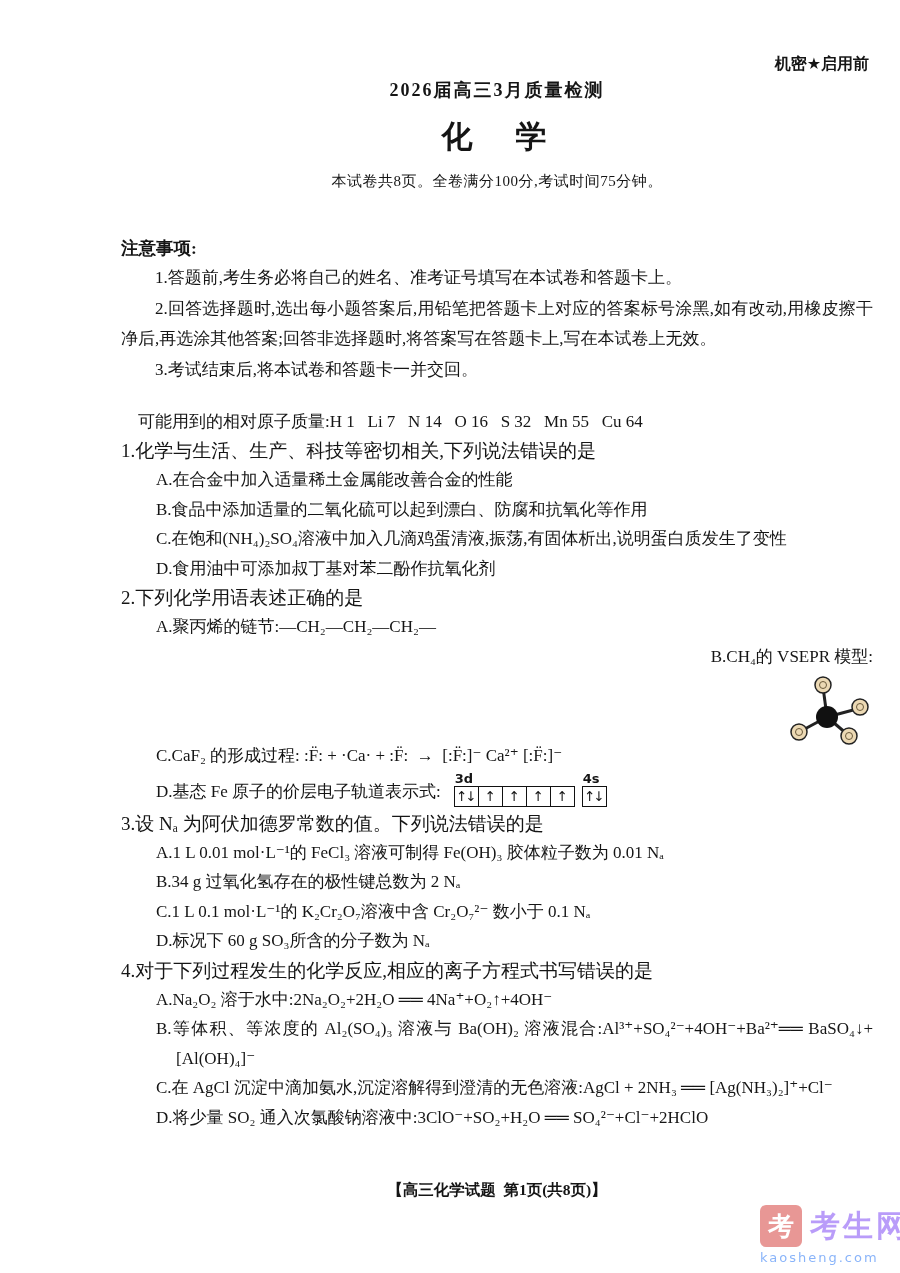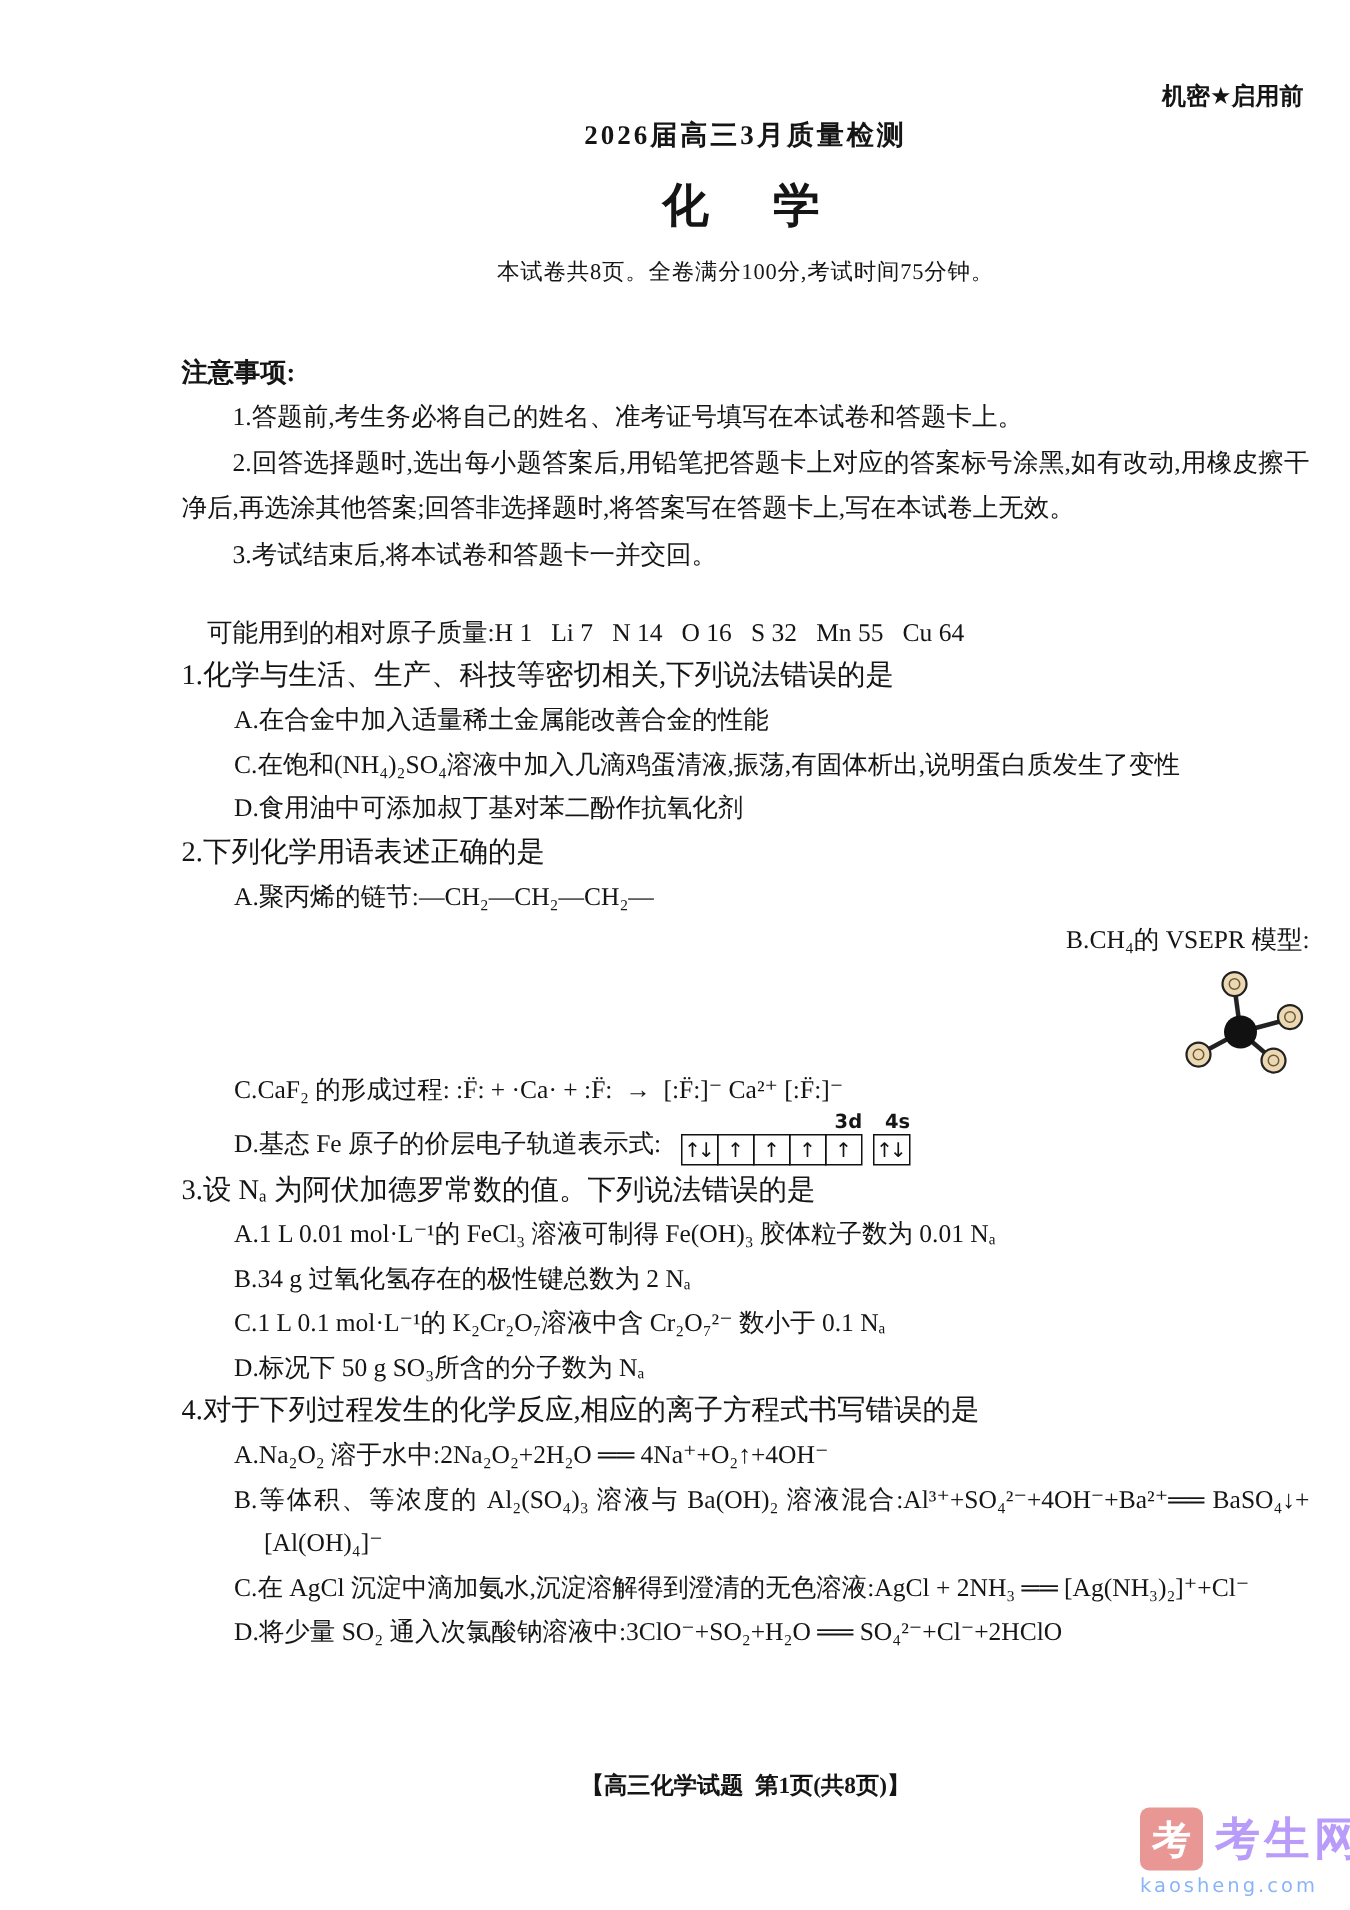--- a/index.html
+++ b/index.html
@@ -30,21 +30,21 @@
   .q-block { margin-top:0px; }
 
   
   .b-row { display:flex; align-items:flex-end; margin-left:35px;flex-direction:column; }
   .b-row .lbl { font-size:17px; line-height:29.5px; white-space:nowrap; }
   .molecule { display:block; margin:2px 0 -4px 6px; }
 
   .d-row { display:flex; align-items:flex-end; margin-left:35px; padding-bottom:2px; }
   .d-row .lbl { font-size:17px; line-height:29.5px; white-space:nowrap; margin-right:6px; }
   .orb-group { display:inline-block; vertical-align:bottom; margin-left:8px; }
-  .orb-label { display:block; text-align:right; font-size:13px; font-weight:bold; line-height:15px;
+  .orb-label { display:block; text-align:left; font-size:13px; font-weight:bold; line-height:15px;
                font-family:"DejaVu Sans","Liberation Sans",sans-serif; }
   .orb-boxes { display:flex; }
   .orb-box {
     width:25px; height:21px; border:1px solid #111; margin-left:-1px;
     display:flex; align-items:center; justify-content:center;
     font-size:13.5px; font-family:"DejaVu Sans",sans-serif; letter-spacing:-2px; padding-right:2px;
   }
 
   .footer {
     position:absolute; left:0; right:0; bottom:72px;
@@ -83,20 +83,21 @@
       <p class="notice">2.回答选择题时,选出每小题答案后,用铅笔把答题卡上对应的答案标号涂黑,如有改动,用橡皮擦干净后,再选涂其他答案;回答非选择题时,将答案写在答题卡上,写在本试卷上无效。</p>
       <p class="notice">3.考试结束后,将本试卷和答题卡一并交回。</p>
     </div>
 
     <div class="atomic prewrap">可能用到的相对原子质量:H 1   Li 7   N 14   O 16   S 32   Mn 55   Cu 64</div>
 
 
     <div class="q-block">
       <div class="q-stem">1.化学与生活、生产、科技等密切相关,下列说法错误的是</div>
       <div class="option">A.在合金中加入适量稀土金属能改善合金的性能</div>
+      <div class="option">B.食品中添加适量的二氧化硫可以起到漂白、防腐和抗氧化等作用</div>
       <div class="option">C.在饱和(NH₄)₂SO₄溶液中加入几滴鸡蛋清液,振荡,有固体析出,说明蛋白质发生了变性</div>
       <div class="option">D.食用油中可添加叔丁基对苯二酚作抗氧化剂</div>
     </div>
 
     <div class="q-block">
       <div class="q-stem">2.下列化学用语表述正确的是</div>
       <div class="option">A.聚丙烯的链节:—CH₂—CH₂—CH₂—</div>
 
       <div class="b-row">
         <span class="lbl">B.CH₄的 VSEPR 模型:</span>
@@ -141,21 +142,21 @@
           </span>
         </span>
       </div>
     </div>
 
     <div class="q-block">
       <div class="q-stem">3.设 Nₐ 为阿伏加德罗常数的值。下列说法错误的是</div>
       <div class="option">A.1 L 0.01 mol·L⁻¹的 FeCl₃ 溶液可制得 Fe(OH)₃ 胶体粒子数为 0.01 Nₐ</div>
       <div class="option">B.34 g 过氧化氢存在的极性键总数为 2 Nₐ</div>
       <div class="option">C.1 L 0.1 mol·L⁻¹的 K₂Cr₂O₇溶液中含 Cr₂O₇²⁻ 数小于 0.1 Nₐ</div>
-      <div class="option">D.标况下 50 g SO₃所含的分子数为 Nₐ</div>
+      <div class="option">D.标况下 60 g SO₃所含的分子数为 Nₐ</div>
     </div>
 
     <div class="q-block">
       <div class="q-stem">4.对于下列过程发生的化学反应,相应的离子方程式书写错误的是</div>
       <div class="option">A.Na₂O₂ 溶于水中:2Na₂O₂+2H₂O ══ 4Na⁺+O₂↑+4OH⁻</div>
       <div class="option hang">B.等体积、等浓度的 Al₂(SO₄)₃ 溶液与 Ba(OH)₂ 溶液混合:Al³⁺+SO₄²⁻+4OH⁻+Ba²⁺══ BaSO₄↓+[Al(OH)₄]⁻</div>
       <div class="option hang">C.在 AgCl 沉淀中滴加氨水,沉淀溶解得到澄清的无色溶液:AgCl + 2NH₃ ══ [Ag(NH₃)₂]⁺+Cl⁻</div>
       <div class="option">D.将少量 SO₂ 通入次氯酸钠溶液中:3ClO⁻+SO₂+H₂O ══ SO₄²⁻+Cl⁻+2HClO</div>
     </div>
 

